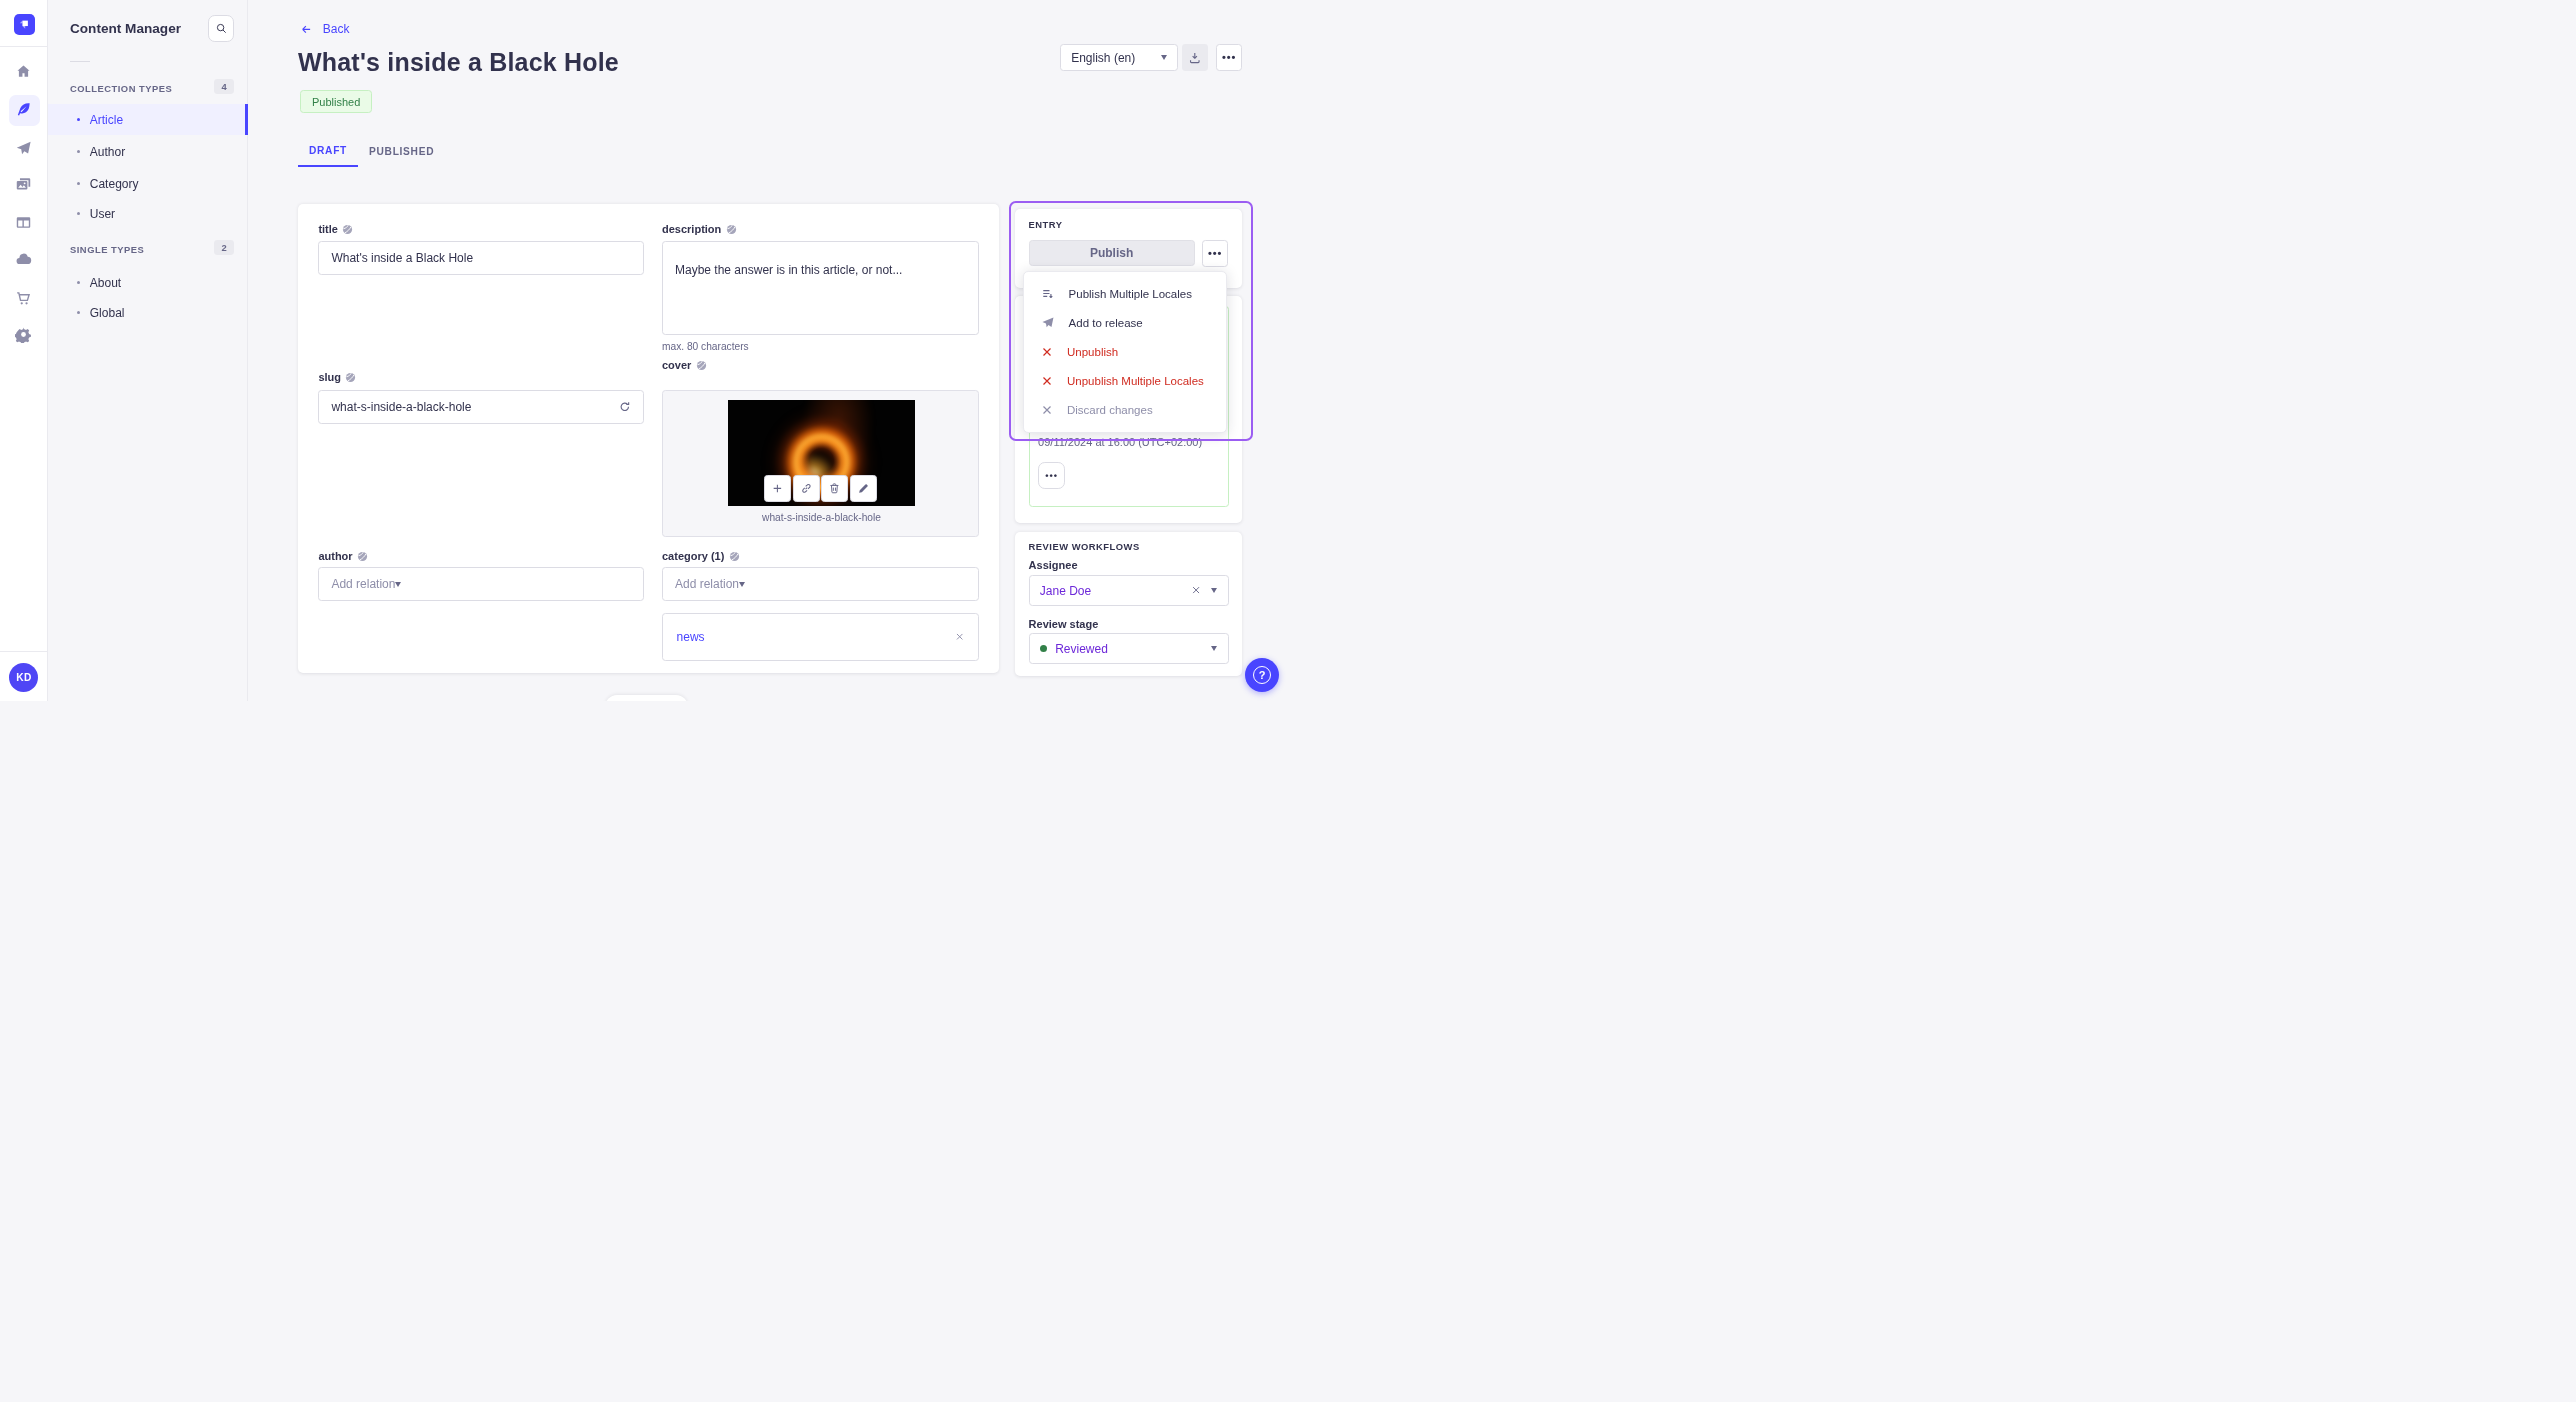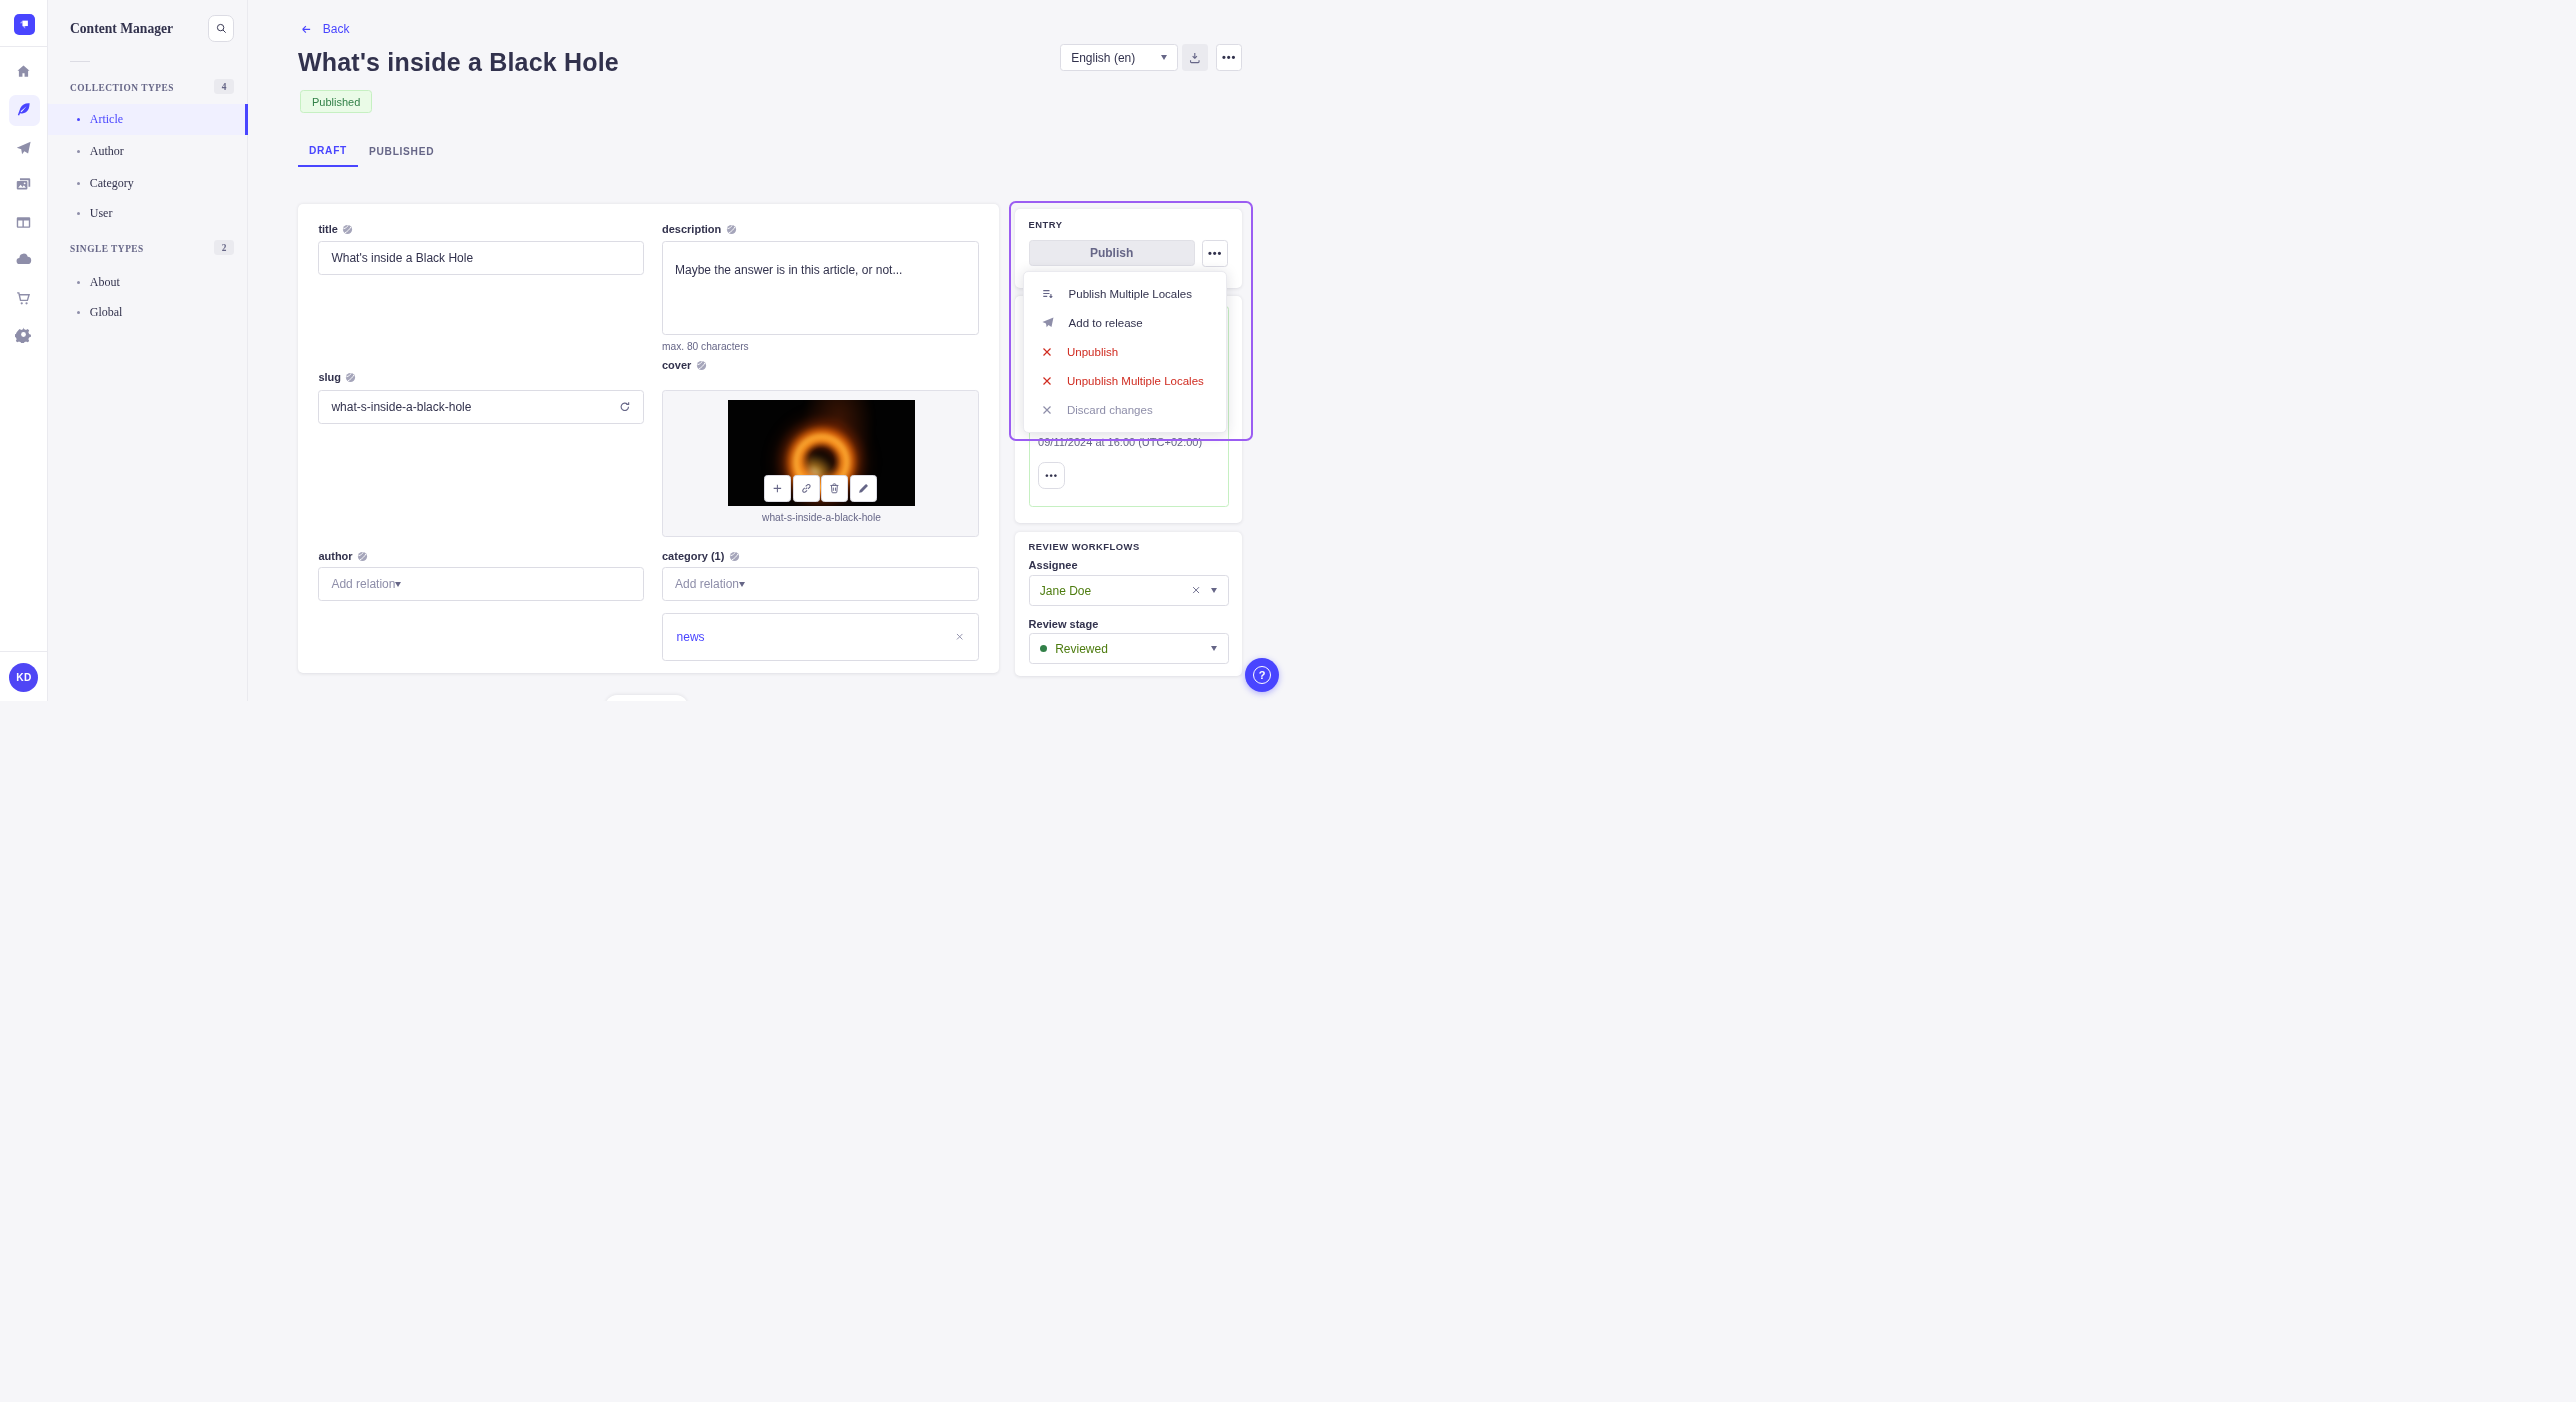--- a/index.html
+++ b/index.html
@@ -16,21 +16,21 @@
   .logo { left:13.6px; top:13.6px; width:21px; height:21px; border-radius:5.1px; background:#4945ff;
           display:flex; align-items:center; justify-content:center; }
   .rail-icon { left:15.3px; width:17px; height:17px; color:#8e8ea9; display:flex; align-items:center; justify-content:center; }
   .rail-icon svg { width:17px; height:17px; }
   .rail-active-bg { left:8.5px; width:31px; height:31px; border-radius:6.8px; background:#f0f0ff; }
   .rail-icon.active { color:#4945ff; }
   .avatar { left:9.4px; top:663px; width:29px; height:29px; border-radius:50%; background:#4f46f5;
             color:#fff; font-size:10.2px; font-weight:700; display:flex; align-items:center; justify-content:center; letter-spacing:0.3px;}
 
   
-  .sidebar { left:48px; top:0; width:200px; height:701px; background:#f6f6f9; border-right:0.9px solid #eaeaef; z-index:3;font-family:Liberation Serif, serif; }
+  .sidebar { left:48px; top:0; width:200px; height:701px; background:#f6f6f9; border-right:0.9px solid #eaeaef; z-index:3; }
   .sb-title { left:22px; top:21px; font-size:13.6px; font-weight:700; color:#32324d; }
   .sb-search { left:160px; top:15.3px; width:26.4px; height:26.4px; background:#fff; border:0.9px solid #dcdce4; border-radius:6.8px;
                display:flex; align-items:center; justify-content:center; cursor:pointer; }
   .sb-divider { left:22px; top:61px; width:20.4px; height:0.9px; background:#dcdce4; }
   .sb-section { left:22px; font-size:9.4px; font-weight:700; letter-spacing:0.5px; color:#666687; }
   .sb-badge { left:166px; width:20.4px; height:15.3px; background:#eaeaef; border-radius:3.4px; color:#666687;
               font-size:9.4px; font-weight:600; display:flex; align-items:center; justify-content:center; }
   .sb-item { left:0; width:200px; height:31px; display:flex; align-items:center; cursor:pointer; font-size:12px; color:#32324d; }
   .sb-item .bullet { width:3.4px; height:3.4px; border-radius:50%; background:#8e8ea9; margin:0 9.4px 0 29px; flex:0 0 auto; }
   .sb-item.active { background:#f0f0ff; color:#4945ff; font-weight:500; }
@@ -102,21 +102,21 @@
   .menu-item.disabled { color:#8e8ea9; cursor:default; }
 
   .schedule-card { left:1015px; top:296px; width:227px; height:227px; z-index:1; }
   .schedule-box { left:13.6px; top:10.2px; width:200px; height:201px; border:0.9px solid #c6f0c2; border-radius:3.4px; }
   .schedule-date { left:8.5px; top:129px; width:183px; font-size:11px; color:#666687; }
   .btn-more-sched { left:8.5px; top:155px; width:27px; height:27px; background:#fff; border:0.9px solid #dcdce4;
                     border-radius:6.8px; display:flex; align-items:center; justify-content:center; cursor:pointer; }
 
   .review-card { left:1015px; top:532px; width:227px; height:144px; z-index:2; }
   .combo { border:0.9px solid #dcdce4; border-radius:3.4px; background:#fff; display:flex; align-items:center;
-           padding:0 10.2px; font-size:12px; color:#4d7c0f; cursor:pointer; }
+           padding:0 10.2px; font-size:12px; color:#6d28d9; cursor:pointer; }
   .stage-dot { width:7.7px; height:7.7px; border-radius:50%; background:#328048; margin-right:7.7px; flex:0 0 auto; }
 
   .fab { left:1245px; top:658px; width:34px; height:34px; border-radius:50%; background:#4945ff; z-index:30;
          display:flex; align-items:center; justify-content:center; cursor:pointer; box-shadow:0 1.7px 6.8px rgba(73,69,255,.4); }
   .q-ring { width:18px; height:18px; border:1.7px solid #fff; border-radius:50%; color:#fff; font-size:11px; font-weight:700;
             display:flex; align-items:center; justify-content:center; }
   .q-ring::after { content:"?"; }
 
   .bottom-pill { left:605px; top:695px; width:83px; height:17px; background:#fff; border-radius:12px 12px 0 0;
                  box-shadow:0 -0.9px 3.4px rgba(33,33,52,.08); z-index:2; }

